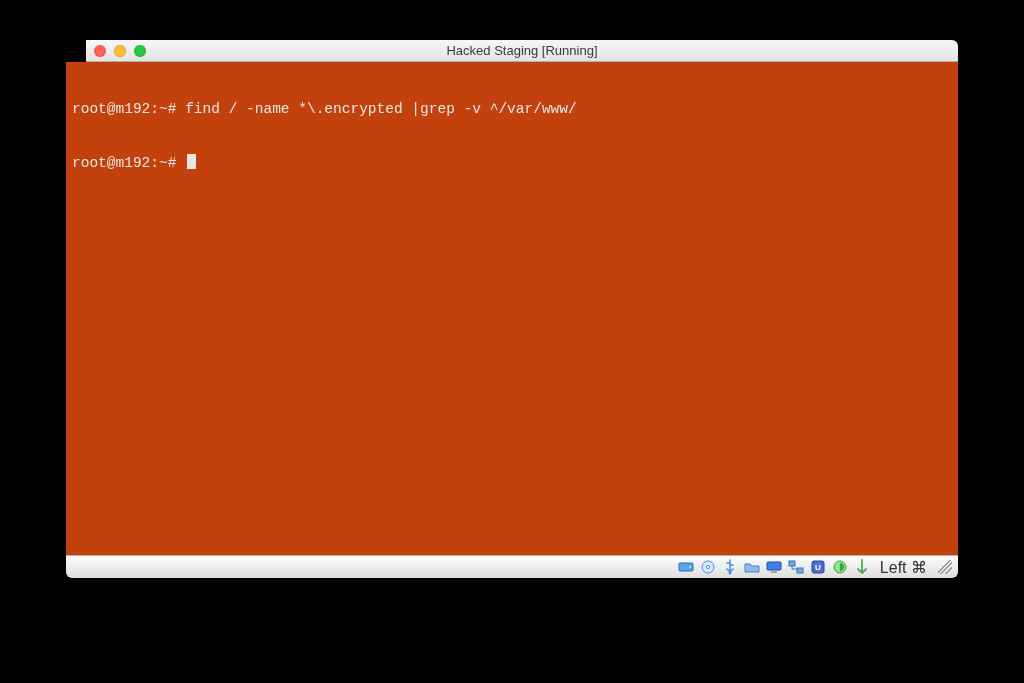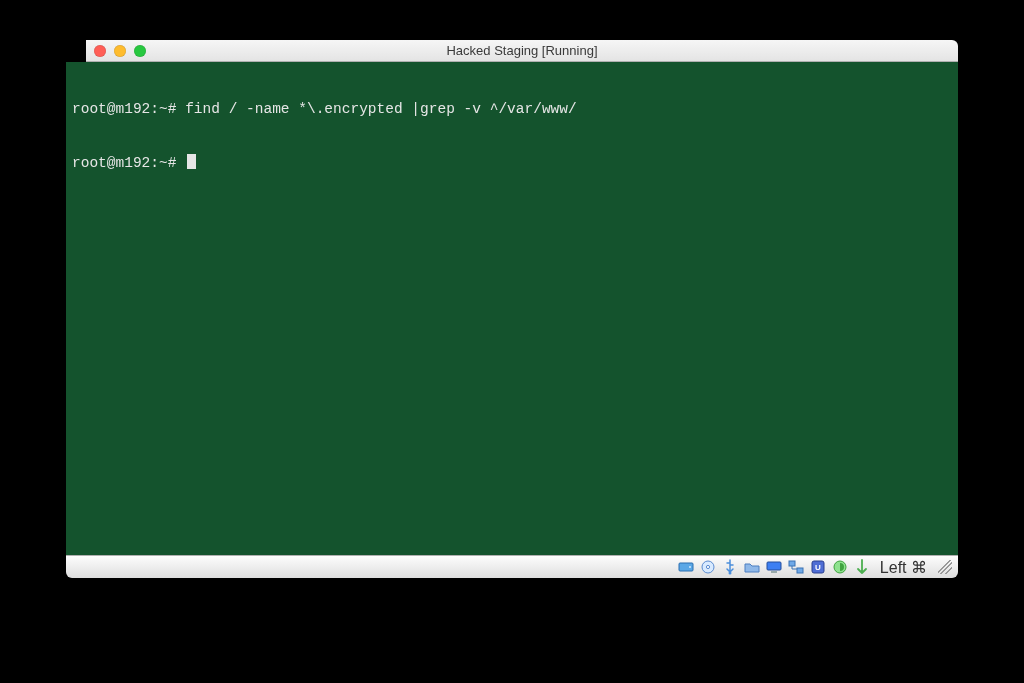--- a/index.html
+++ b/index.html
@@ -45,21 +45,21 @@
     position: absolute;
     left: 0; right: 0;
     text-align: center;
     font-size: 13px;
     color: #3a3a3a;
     pointer-events: none;
   }
   .terminal-area {
     width: 100%;
     height: 493px;
-    background: #14532d;
+    background: #c2410c;
     padding: 2px 6px;
     font-family: "Menlo", "Consolas", "Liberation Mono", monospace;
     font-size: 14.5px;
     line-height: 18px;
     color: #e6e6e6;
     white-space: pre;
   }
   .term-line { display: block; }
   .cursor {
     display: inline-block;

